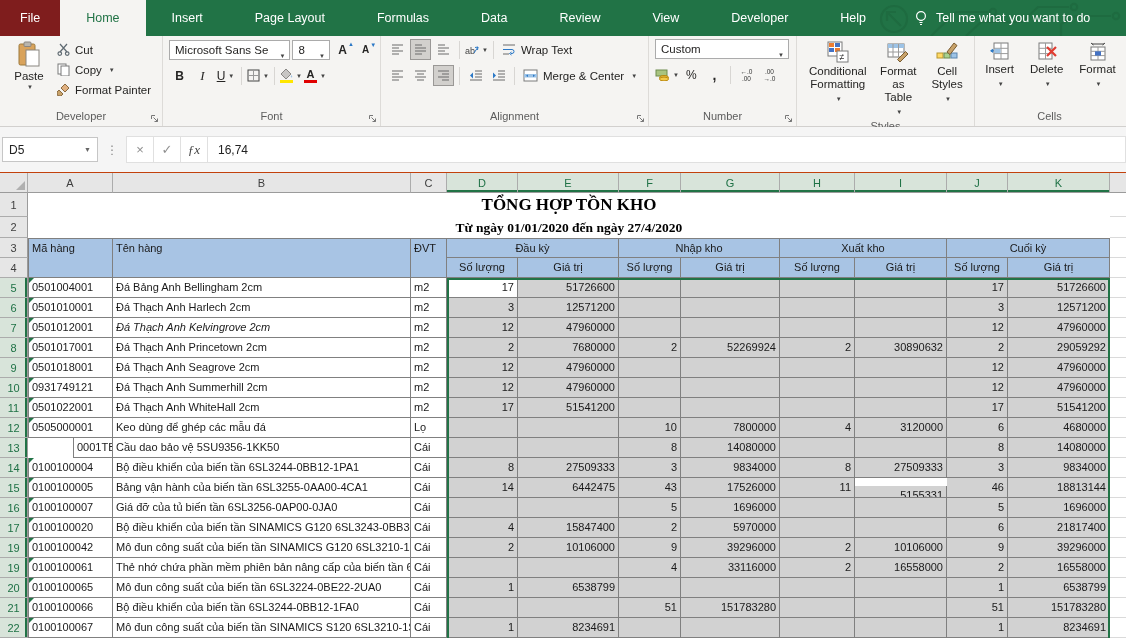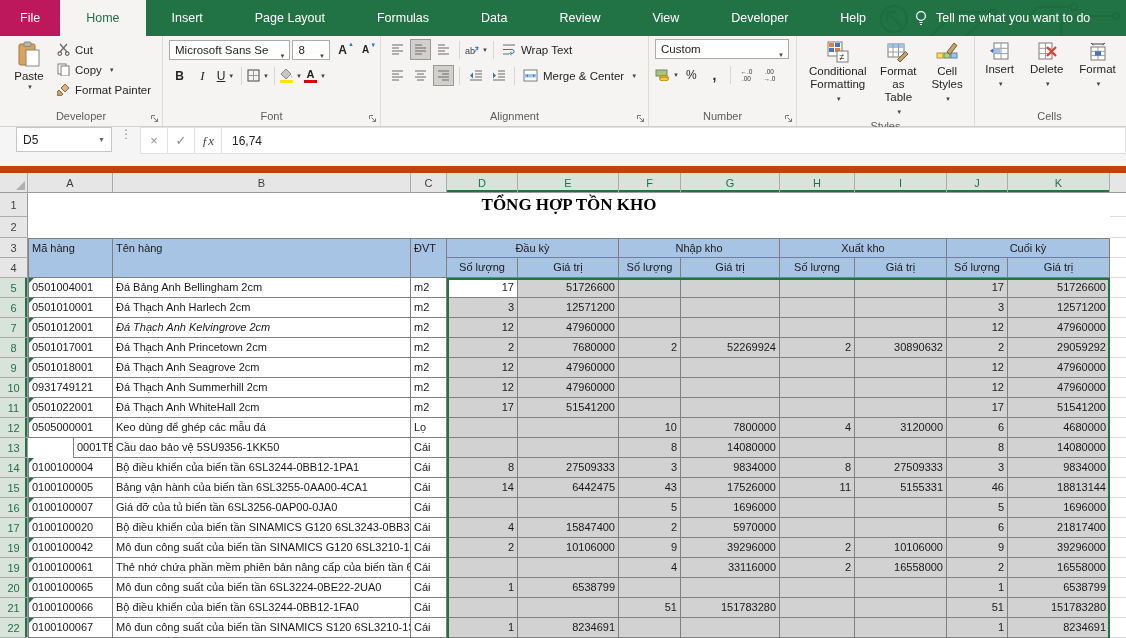--- a/index.html
+++ b/index.html
@@ -4,21 +4,21 @@
 <style>
   html,body{margin:0;padding:0;background:#fff;}
   .app{position:relative;width:1126px;height:638px;overflow:hidden;
        font-family:"Liberation Sans",sans-serif;-webkit-font-smoothing:antialiased;}
 
   
   .menubar{position:absolute;left:0;top:0;width:1126px;height:36px;background:#217346;
            display:flex;align-items:stretch;color:#fff;font-size:12.5px;}
   .menubar .deco{position:absolute;right:0;top:0;pointer-events:none;}
   .tab{line-height:36px;padding:0 26px;cursor:default;position:relative;z-index:2;}
-  .tab.file{padding:0 20px;background:#be185d;}
+  .tab.file{padding:0 20px;background:#7f1d1d;}
   .tab.active{background:#F5F4F2;color:#217346;}
   .tellme{display:flex;align-items:center;gap:8px;margin-left:22px;z-index:2;}
 
   
   .ribbon{position:absolute;left:0;top:36px;width:1126px;height:91px;background:#F5F4F2;
           border-bottom:1px solid #D2D0CE;display:flex;box-sizing:border-box;font-size:11.5px;color:#252423;}
   .grp{position:relative;border-right:1px solid #DDDBD8;box-sizing:border-box;flex:none;display:flex;flex-direction:column;}
   .grp-body{flex:1;display:flex;padding:3px 4px 0 6px;gap:2px;}
   .grp-label{height:17px;text-align:center;font-size:11px;color:#5C5C5C;position:relative;line-height:15px;}
   .launcher{position:absolute;right:3px;bottom:3px;}
@@ -39,21 +39,21 @@
   .ichar{font-style:italic;font-family:"Liberation Serif",serif;font-size:13px;}
   .uchar{text-decoration:underline;font-size:12px;}
   .fillbar{width:13px;height:3px;background:#FFE600;margin-top:1px;}
   .fontbar{width:13px;height:3px;background:#E00000;margin-top:1px;}
   .Abtn{font-weight:bold;font-size:12px;position:relative;}
   .Abtn .tri{position:absolute;top:-2px;right:-7px;font-size:6px;color:#2B78C6;}
   .decdig{font-size:6.5px;line-height:7px;text-align:center;color:#333;}
 
   
   .fbar{position:absolute;left:0;top:127px;width:1126px;height:46px;background:#F5F5F5;
-        border-bottom:7px solid #c2410c;box-sizing:border-box;display:flex;align-items:flex-start;padding:0 0 0 16px;}
+        border-bottom:1px solid #c2410c;box-sizing:border-box;display:flex;align-items:center;padding:0 0 0 2px;}
   .namebox{width:96px;height:25px;background:#fff;border:1px solid #C6C6C6;display:flex;align-items:center;
            padding:0 6px;box-sizing:border-box;font-size:12px;color:#222;}
   .namebox .nb-arrow{margin-left:auto;font-size:7px;color:#666;}
   .fdots{color:#8A8A8A;font-size:12px;margin:0 8px;}
   .fbtn{width:26px;height:25px;background:#fff;border:1px solid #E0E0E0;border-right:none;display:flex;
         align-items:center;justify-content:center;color:#8F8F8F;font-size:13px;}
   .fbtn.fx{font-family:"Liberation Serif",serif;font-style:italic;color:#444;border-right:1px solid #E0E0E0;}
   .finput{flex:1;height:25px;background:#fff;border:1px solid #E0E0E0;border-left:none;display:flex;
           align-items:center;padding:0 10px;font-size:12px;color:#222;margin-right:0;}
 
@@ -495,20 +495,21 @@
         <div class="ch sel" style="grid-area: 1 / 8;">G</div>
         <div class="ch sel" style="grid-area: 1 / 9;">H</div>
         <div class="ch sel" style="grid-area: 1 / 10;">I</div>
         <div class="ch sel" style="grid-area: 1 / 11;">J</div>
         <div class="ch sel" style="grid-area: 1 / 12;">K</div>
         <div class="ghost-h" style="grid-area: 1 / 13;"></div>
         <div class="rh" style="grid-area: 2 / 1;">1</div>
         <div class="tc-free title" style="grid-area: 2 / 2 / auto / span 11;">TỔNG HỢP TỒN KHO</div>
         <div class="ghost" style="grid-area: 2 / 13;"></div>
         <div class="rh" style="grid-area: 3 / 1;">2</div>
+        <div class="tc-free subtitle" style="grid-area: 3 / 2 / auto / span 11;">Từ ngày 01/01/2020 đến ngày 27/4/2020</div>
         <div class="ghost" style="grid-area: 3 / 13;"></div>
         <div class="rh" style="grid-area: 4 / 1;">3</div>
         <div class="rh" style="grid-area: 5 / 1;">4</div>
         <div class="tc blue top bl" style="grid-area: 4 / 2 / span 2;">Mã hàng</div>
         <div class="tc blue top" style="grid-area: 4 / 3 / span 2;">Tên hàng</div>
         <div class="tc blue top" style="grid-area: 4 / 4 / span 2;">ĐVT</div>
         <div class="tc blue ctr top" style="grid-area: 4 / 5 / auto / span 2;">Đầu kỳ</div>
         <div class="tc blue ctr top" style="grid-area: 4 / 7 / auto / span 2;">Nhập kho</div>
         <div class="tc blue ctr top" style="grid-area: 4 / 9 / auto / span 2; text-align: center;">Xuất kho</div>
         <div class="tc blue ctr top" style="grid-area: 4 / 11 / auto / span 2;">Cuối kỳ</div>
@@ -654,21 +655,21 @@
         <div class="ghost" style="grid-area: 15 / 13;"></div>
         <div class="rh sel" style="grid-area: 16 / 1;">15</div>
         <div class="tc bl flag" style="grid-area: 16 / 2;">0100100005</div>
         <div class="tc" style="grid-area: 16 / 3;">Bảng vận hành của biến tần 6SL3255-0AA00-4CA1</div>
         <div class="tc" style="grid-area: 16 / 4;">Cái</div>
         <div class="tc num sel-cell" style="grid-area: 16 / 5;">14</div>
         <div class="tc num sel-cell" style="grid-area: 16 / 6;">6442475</div>
         <div class="tc num sel-cell" style="grid-area: 16 / 7;">43</div>
         <div class="tc num sel-cell" style="grid-area: 16 / 8;">17526000</div>
         <div class="tc num sel-cell" style="grid-area: 16 / 9;">11</div>
-        <div class="tc num sel-cell" style="grid-area: 16 / 10;">5155331</div>
+        <div class="tc num sel-cell" style="grid-area: 16 / 10; margin-top: 8px;">5155331</div>
         <div class="tc num sel-cell" style="grid-area: 16 / 11;">46</div>
         <div class="tc num sel-cell" style="grid-area: 16 / 12;">18813144</div>
         <div class="ghost" style="grid-area: 16 / 13;"></div>
         <div class="rh sel" style="grid-area: 17 / 1;">16</div>
         <div class="tc bl flag" style="grid-area: 17 / 2;">0100100007</div>
         <div class="tc" style="grid-area: 17 / 3;">Giá đỡ của tủ biến tần 6SL3256-0AP00-0JA0</div>
         <div class="tc" style="grid-area: 17 / 4;">Cái</div>
         <div class="tc num sel-cell" style="grid-area: 17 / 5;"></div>
         <div class="tc num sel-cell" style="grid-area: 17 / 6;"></div>
         <div class="tc num sel-cell" style="grid-area: 17 / 7;">5</div>

